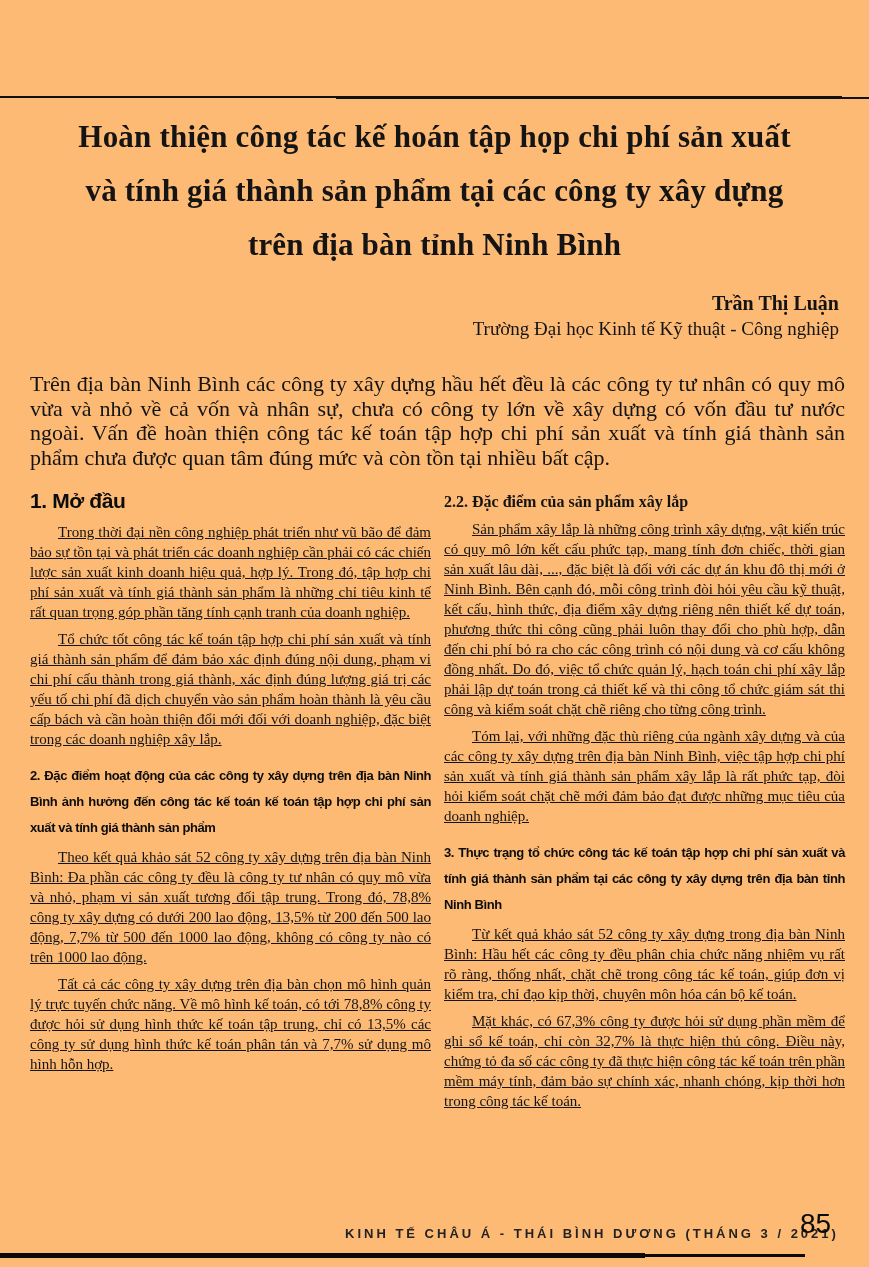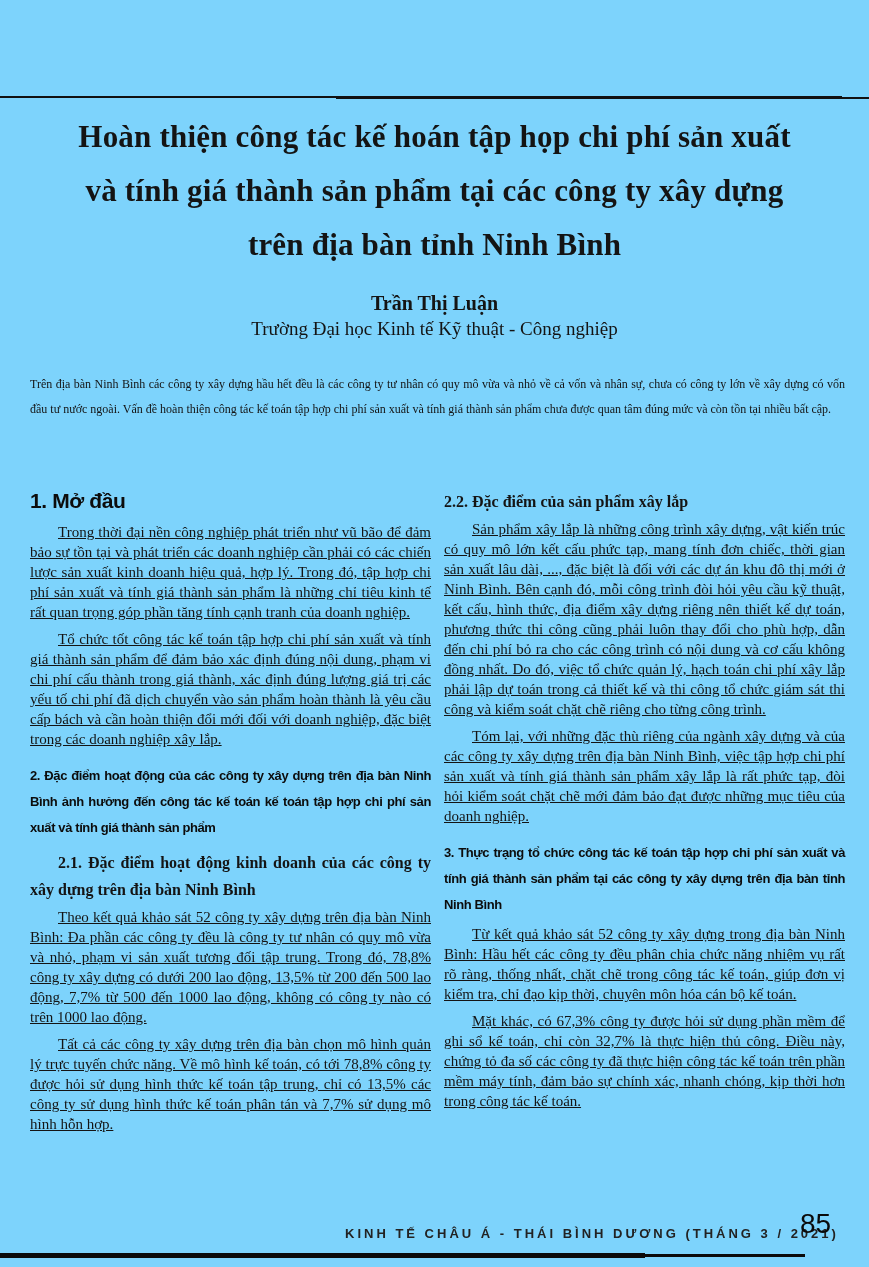--- a/index.html
+++ b/index.html
@@ -5,21 +5,21 @@
   html, body {
     margin: 0;
     padding: 0;
     background: #e8e8e6;
   }
   .page {
     position: relative;
     width: 869px;
     height: 1267px;
     margin: 0 auto;
-    background: #7dd3fc;
+    background: #fdba74;
     color: #141414;
     font-family: "Liberation Serif", serif;
     overflow: hidden;
     box-sizing: border-box;
   }
   .top-rule {
     position: absolute;
     top: 96px;
     left: 36px;
     width: 806px;
@@ -40,37 +40,37 @@
     font-size: 31px;
     line-height: 54px;
     letter-spacing: 0.2px;
     white-space: nowrap;
   }
   .byline {
     position: absolute;
     top: 290px;
     left: 30px;
     width: 809px;
-    text-align: center;
+    text-align: right;
   }
   .author {
     font-weight: bold;
     font-size: 20px;
     line-height: 26px;
   }
   .affiliation {
     font-size: 19px;
     line-height: 26px;
   }
   .abstract {
     position: absolute;
     top: 372px;
     left: 30px;
     width: 815px;
-    font-size: 12px;
+    font-size: 22px;
     line-height: 24.5px;
     text-align: justify;
   }
   .columns {
     position: absolute;
     top: 488px;
     left: 30px;
     width: 815px;
     display: flex;
     gap: 13px;
@@ -170,21 +170,20 @@
 
   <div class="abstract">Trên địa bàn Ninh Bình các công ty xây dựng hầu hết đều là các công ty tư nhân có quy mô vừa và nhỏ về cả vốn và nhân sự, chưa có công ty lớn về xây dựng có vốn đầu tư nước ngoài. Vấn đề hoàn thiện công tác kế toán tập hợp chi phí sản xuất và tính giá thành sản phẩm chưa được quan tâm đúng mức và còn tồn tại nhiều bất cập.</div>
 
   <div class="columns">
 
     <div class="col">
       <h2 class="sec-head first">1. Mở đầu</h2>
       <p class="para">Trong thời đại nền công nghiệp phát triển như vũ bão để đảm bảo sự tồn tại và phát triển các doanh nghiệp cần phải có các chiến lược sản xuất kinh doanh hiệu quả, hợp lý. Trong đó, tập hợp chi phí sản xuất và tính giá thành sản phẩm là những chỉ tiêu kinh tế rất quan trọng góp phần tăng tính cạnh tranh của doanh nghiệp.</p>
       <p class="para">Tổ chức tốt công tác kế toán tập hợp chi phí sản xuất và tính giá thành sản phẩm để đảm bảo xác định đúng nội dung, phạm vi chi phí cấu thành trong giá thành, xác định đúng lượng giá trị các yếu tố chi phí đã dịch chuyển vào sản phẩm hoàn thành là yêu cầu cấp bách và cần hoàn thiện đổi mới đối với doanh nghiệp, đặc biệt trong các doanh nghiệp xây lắp.</p>
       <h2 class="sec-head gap-before">2. Đặc điểm hoạt động của các công ty xây dựng trên địa bàn Ninh Bình ảnh hưởng đến công tác kế toán kế toán tập hợp chi phí sản xuất và tính giá thành sản phẩm</h2>
-      <h3 class="subsec-head indented">2.1. Đặc điểm hoạt động kinh doanh của các công ty xây dựng trên địa bàn Ninh Bình</h3>
       <p class="para">Theo kết quả khảo sát 52 công ty xây dựng trên địa bàn Ninh Bình: Đa phần các công ty đều là công ty tư nhân có quy mô vừa và nhỏ, phạm vi sản xuất tương đối tập trung. Trong đó, 78,8% công ty xây dựng có dưới 200 lao động, 13,5% từ 200 đến 500 lao động, 7,7% từ 500 đến 1000 lao động, không có công ty nào có trên 1000 lao động.</p>
       <p class="para">Tất cả các công ty xây dựng trên địa bàn chọn mô hình quản lý trực tuyến chức năng. Về mô hình kế toán, có tới 78,8% công ty được hỏi sử dụng hình thức kế toán tập trung, chỉ có 13,5% các công ty sử dụng hình thức kế toán phân tán và 7,7% sử dụng mô hình hỗn hợp.</p>
     </div>
 
     <div class="col">
       <h3 class="subsec-head" style="margin-top:0;">2.2. Đặc điểm của sản phẩm xây lắp</h3>
       <p class="para">Sản phẩm xây lắp là những công trình xây dựng, vật kiến trúc có quy mô lớn kết cấu phức tạp, mang tính đơn chiếc, thời gian sản xuất lâu dài, ..., đặc biệt là đối với các dự án khu đô thị mới ở Ninh Bình. Bên cạnh đó, mỗi công trình đòi hỏi yêu cầu kỹ thuật, kết cấu, hình thức, địa điểm xây dựng riêng nên thiết kế dự toán, phương thức thi công cũng phải luôn thay đổi cho phù hợp, dẫn đến chi phí bỏ ra cho các công trình có nội dung và cơ cấu không đồng nhất. Do đó, việc tổ chức quản lý, hạch toán chi phí xây lắp phải lập dự toán trong cả thiết kế và thi công tổ chức giám sát thi công và kiểm soát chặt chẽ riêng cho từng công trình.</p>
       <p class="para">Tóm lại, với những đặc thù riêng của ngành xây dựng và của các công ty xây dựng trên địa bàn Ninh Bình, việc tập hợp chi phí sản xuất và tính giá thành sản phẩm xây lắp là rất phức tạp, đòi hỏi kiểm soát chặt chẽ mới đảm bảo đạt được những mục tiêu của doanh nghiệp.</p>
       <h2 class="sec-head gap-before">3. Thực trạng tổ chức công tác kế toán tập hợp chi phí sản xuất và tính giá thành sản phẩm tại các công ty xây dựng trên địa bàn tỉnh Ninh Bình</h2>
       <p class="para">Từ kết quả khảo sát 52 công ty xây dựng trong địa bàn Ninh Bình: Hầu hết các công ty đều phân chia chức năng nhiệm vụ rất rõ ràng, thống nhất, chặt chẽ trong công tác kế toán, giúp đơn vị kiểm tra, chỉ đạo kịp thời, chuyên môn hóa cán bộ kế toán.</p>

